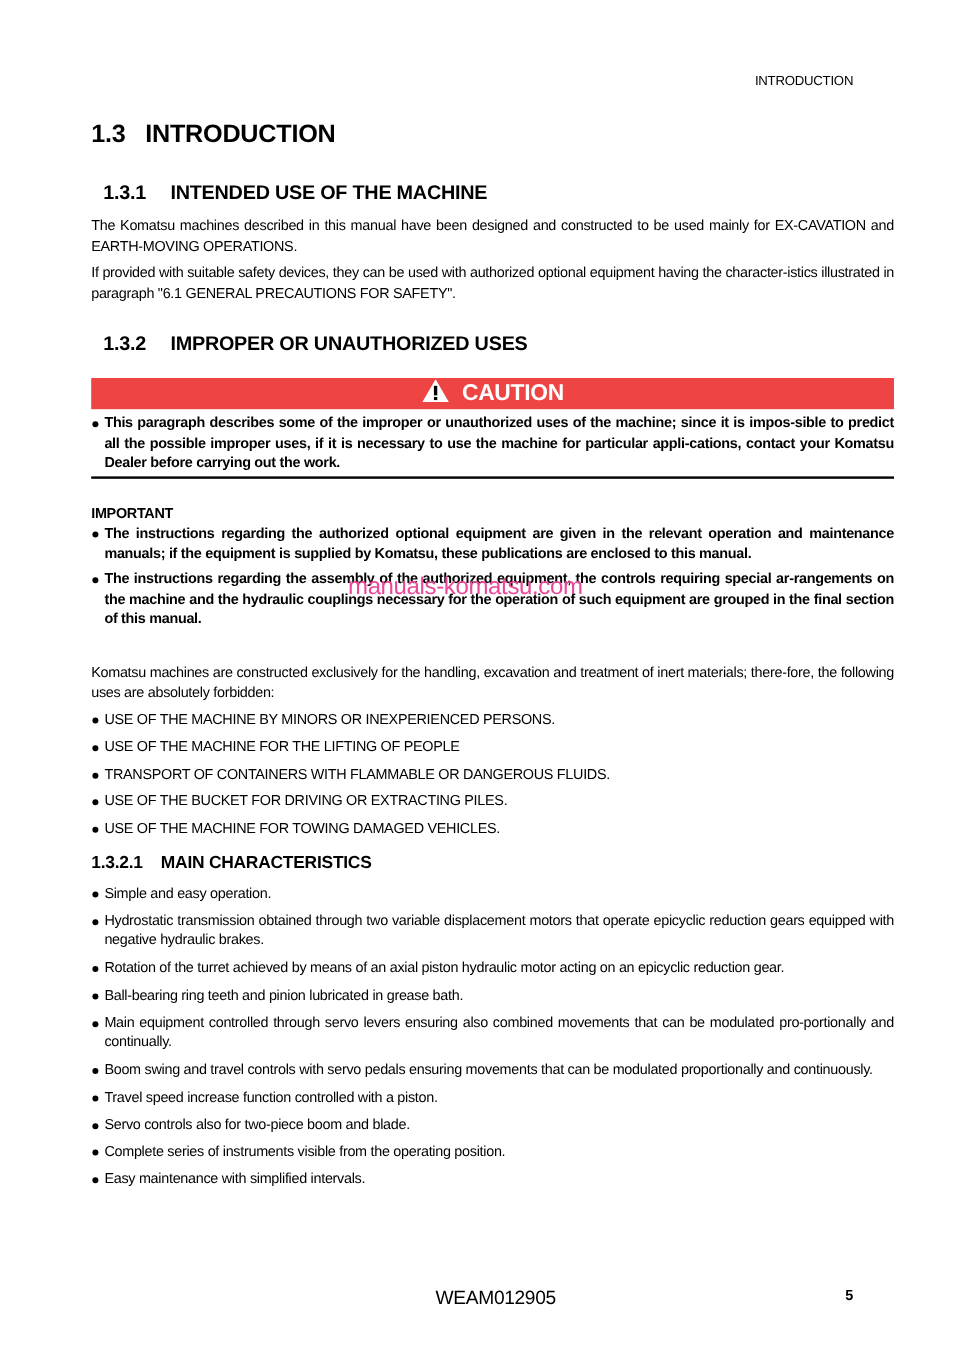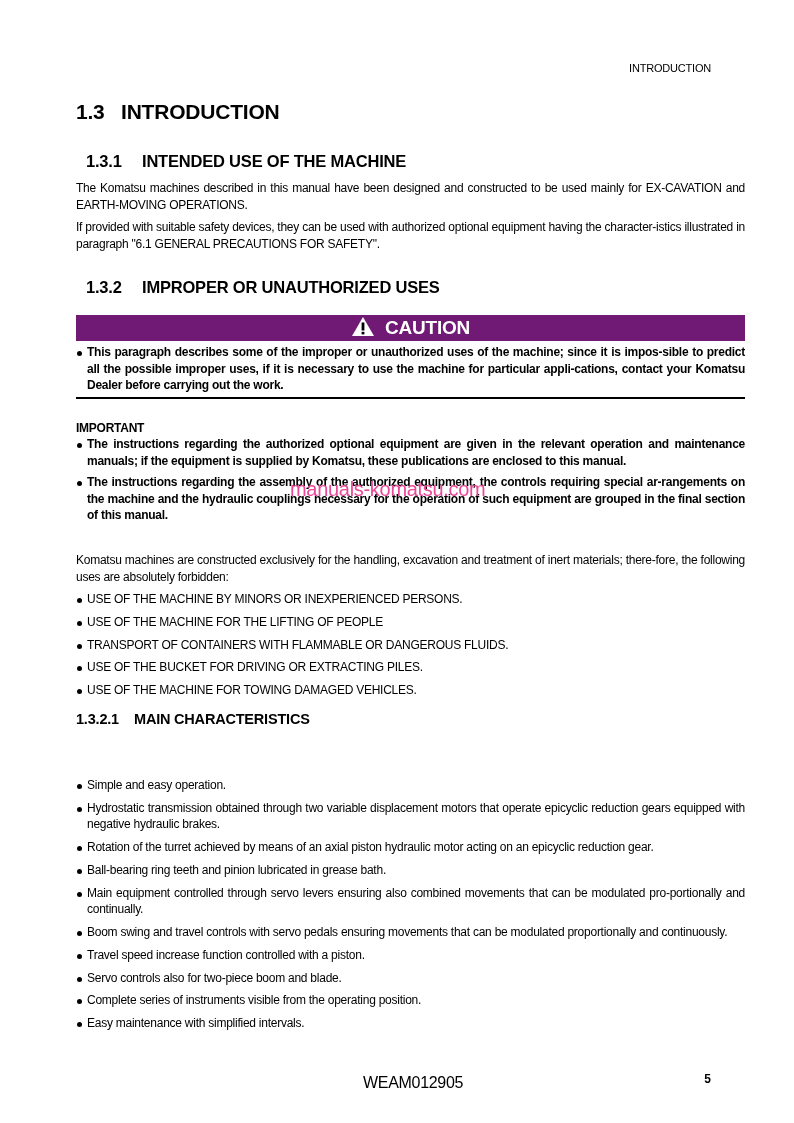--- a/index.html
+++ b/index.html
@@ -43,21 +43,21 @@
     position: relative; padding-left: 11px;
     font-size: 12px; line-height: 16.5px; text-align: justify;
     letter-spacing: -0.25px;
   }
   .bullet-list li .dot {
     position: absolute; left: 1px; top: 7px;
     width: 5px; height: 5px; border-radius: 50%; background: #000;
   }
   .caution-bar {
     position: absolute; left: 76px; top: 315px; width: 669px; height: 26px;
-    background: #701a75; color: #ffffff;
+    background: #ef4444; color: #ffffff;
     display: flex; align-items: center; justify-content: center; gap: 10px;
   }
   .caution-bar .label {
     font-size: 19px; font-weight: bold; letter-spacing: -0.2px;
   }
   .caution-divider {
     position: absolute; left: 76px; top: 397px; width: 669px; height: 2px; background: #000;
   }
   .watermark {
     position: absolute; left: 258px; top: 478px;
@@ -120,21 +120,21 @@
     <li style="margin-bottom:6.3px;"><span class="dot"></span><span>USE OF THE MACHINE BY MINORS OR INEXPERIENCED PERSONS.</span></li>
     <li style="margin-bottom:6.3px;"><span class="dot"></span><span>USE OF THE MACHINE FOR THE LIFTING OF PEOPLE</span></li>
     <li style="margin-bottom:6.3px;"><span class="dot"></span><span>TRANSPORT OF CONTAINERS WITH FLAMMABLE OR DANGEROUS FLUIDS.</span></li>
     <li style="margin-bottom:6.3px;"><span class="dot"></span><span>USE OF THE BUCKET FOR DRIVING OR EXTRACTING PILES.</span></li>
     <li><span class="dot"></span><span>USE OF THE MACHINE FOR TOWING DAMAGED VEHICLES.</span></li>
   </ul>
 
   <div class="h3" style="top:711px;">
     <span class="num">1.3.2.1</span><span>MAIN CHARACTERISTICS</span>
   </div>
-  <ul class="bullet-list" style="top:777px;">
+  <ul class="bullet-list" style="top:736px;">
     <li style="margin-bottom:6.3px;"><span class="dot"></span><span>Simple and easy operation.</span></li>
     <li style="margin-bottom:6.3px;"><span class="dot"></span><span>Hydrostatic transmission obtained through two variable displacement motors that operate epicyclic reduction gears equipped with negative hydraulic brakes.</span></li>
     <li style="margin-bottom:6.3px;"><span class="dot"></span><span>Rotation of the turret achieved by means of an axial piston hydraulic motor acting on an epicyclic reduction gear.</span></li>
     <li style="margin-bottom:6.3px;"><span class="dot"></span><span>Ball-bearing ring teeth and pinion lubricated in grease bath.</span></li>
     <li style="margin-bottom:6.3px;"><span class="dot"></span><span>Main equipment controlled through servo levers ensuring also combined movements that can be modulated pro-portionally and continually.</span></li>
     <li style="margin-bottom:6.3px;"><span class="dot"></span><span>Boom swing and travel controls with servo pedals ensuring movements that can be modulated proportionally and continuously.</span></li>
     <li style="margin-bottom:6.3px;"><span class="dot"></span><span>Travel speed increase function controlled with a piston.</span></li>
     <li style="margin-bottom:6.3px;"><span class="dot"></span><span>Servo controls also for two-piece boom and blade.</span></li>
     <li style="margin-bottom:6.3px;"><span class="dot"></span><span>Complete series of instruments visible from the operating position.</span></li>
     <li><span class="dot"></span><span>Easy maintenance with simplified intervals.</span></li>

